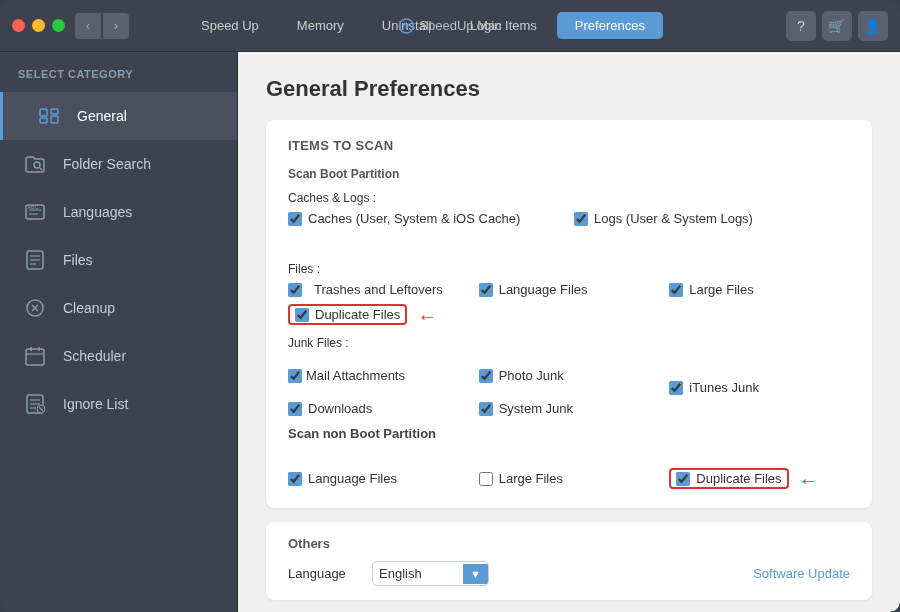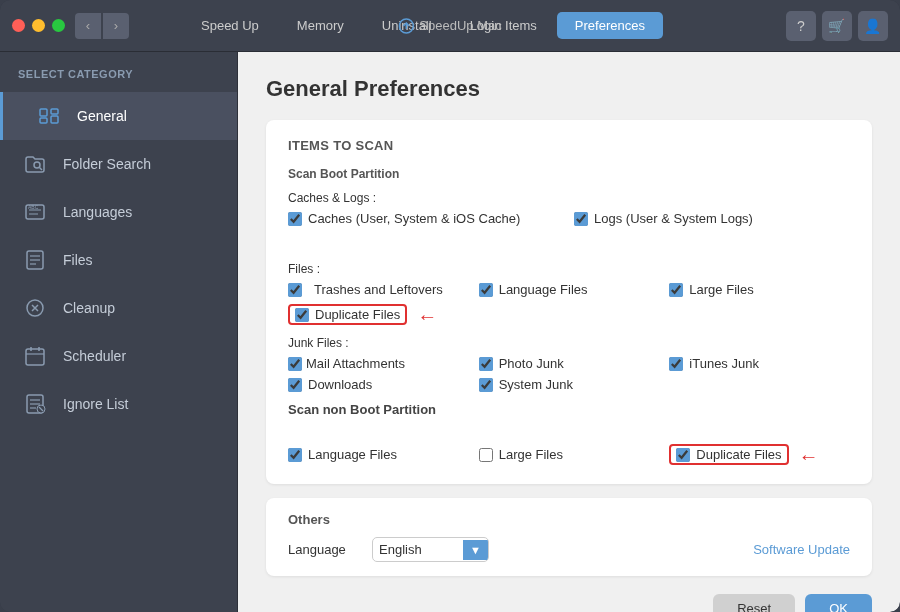--- a/index.html
+++ b/index.html
@@ -451,21 +451,21 @@
           <div class="subsection-title" style="font-weight:500;color:#333;font-size:12px;margin-bottom:6px;">Junk Files :</div>
           <div style="display:grid; grid-template-columns:1fr 1fr 1fr; gap:6px 10px;">
             <div style="display:flex;align-items:center;gap:4px;font-size:13px;color:#333;">
               <input type="checkbox" checked="" style="">
               <span>Mail Attachments</span>
             </div>
             <div style="display:flex;align-items:center;gap:6px;font-size:13px;color:#333;">
               <input type="checkbox" checked="" style="">
               <span>Photo Junk</span>
             </div>
-            <div style="display:flex;align-items:center;gap:6px;font-size:13px;color:#333;">
+            <div style="display:flex;align-items:center;gap:6px;font-size:13px;color:#333;margin-top:24px;">
               <input type="checkbox" checked="" style="">
               <span>iTunes Junk</span>
             </div>
             <div style="display:flex;align-items:center;gap:6px;font-size:13px;color:#333;">
               <input type="checkbox" checked="" style="">
               <span>Downloads</span>
             </div>
             <div style="display:flex;align-items:center;gap:6px;font-size:13px;color:#333;">
               <input type="checkbox" checked="" style="">
               <span>System Junk</span>

